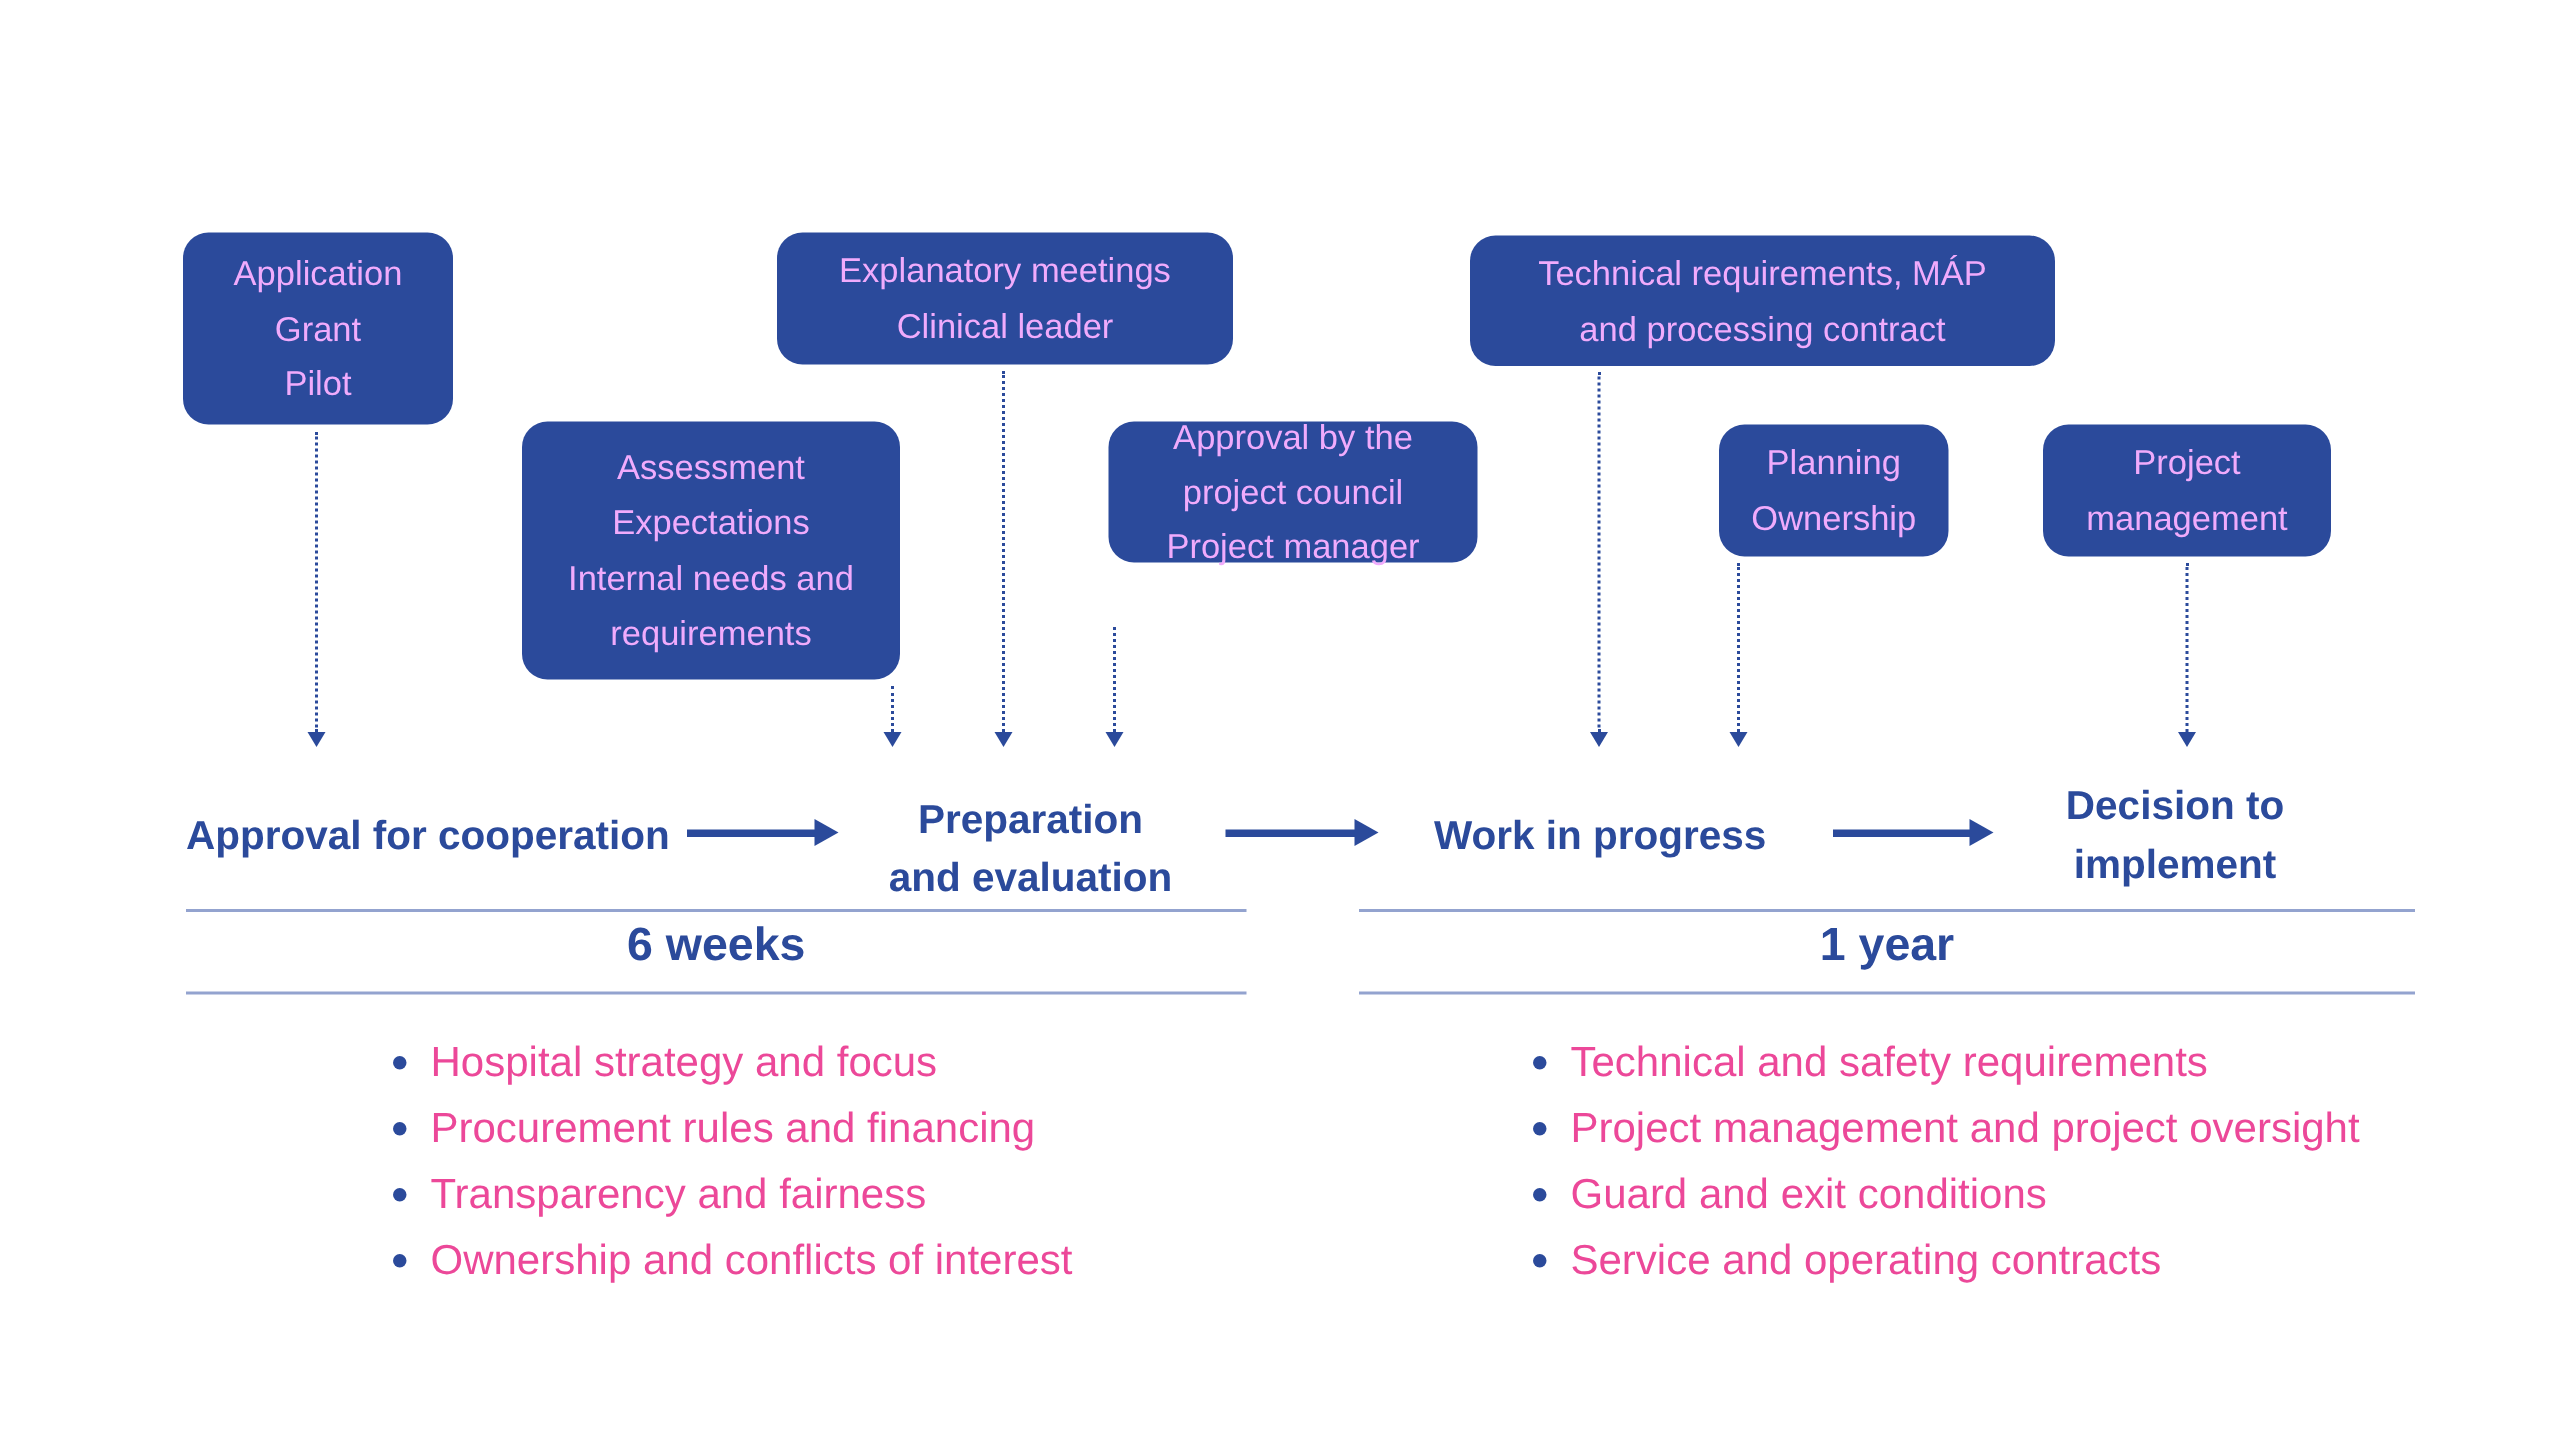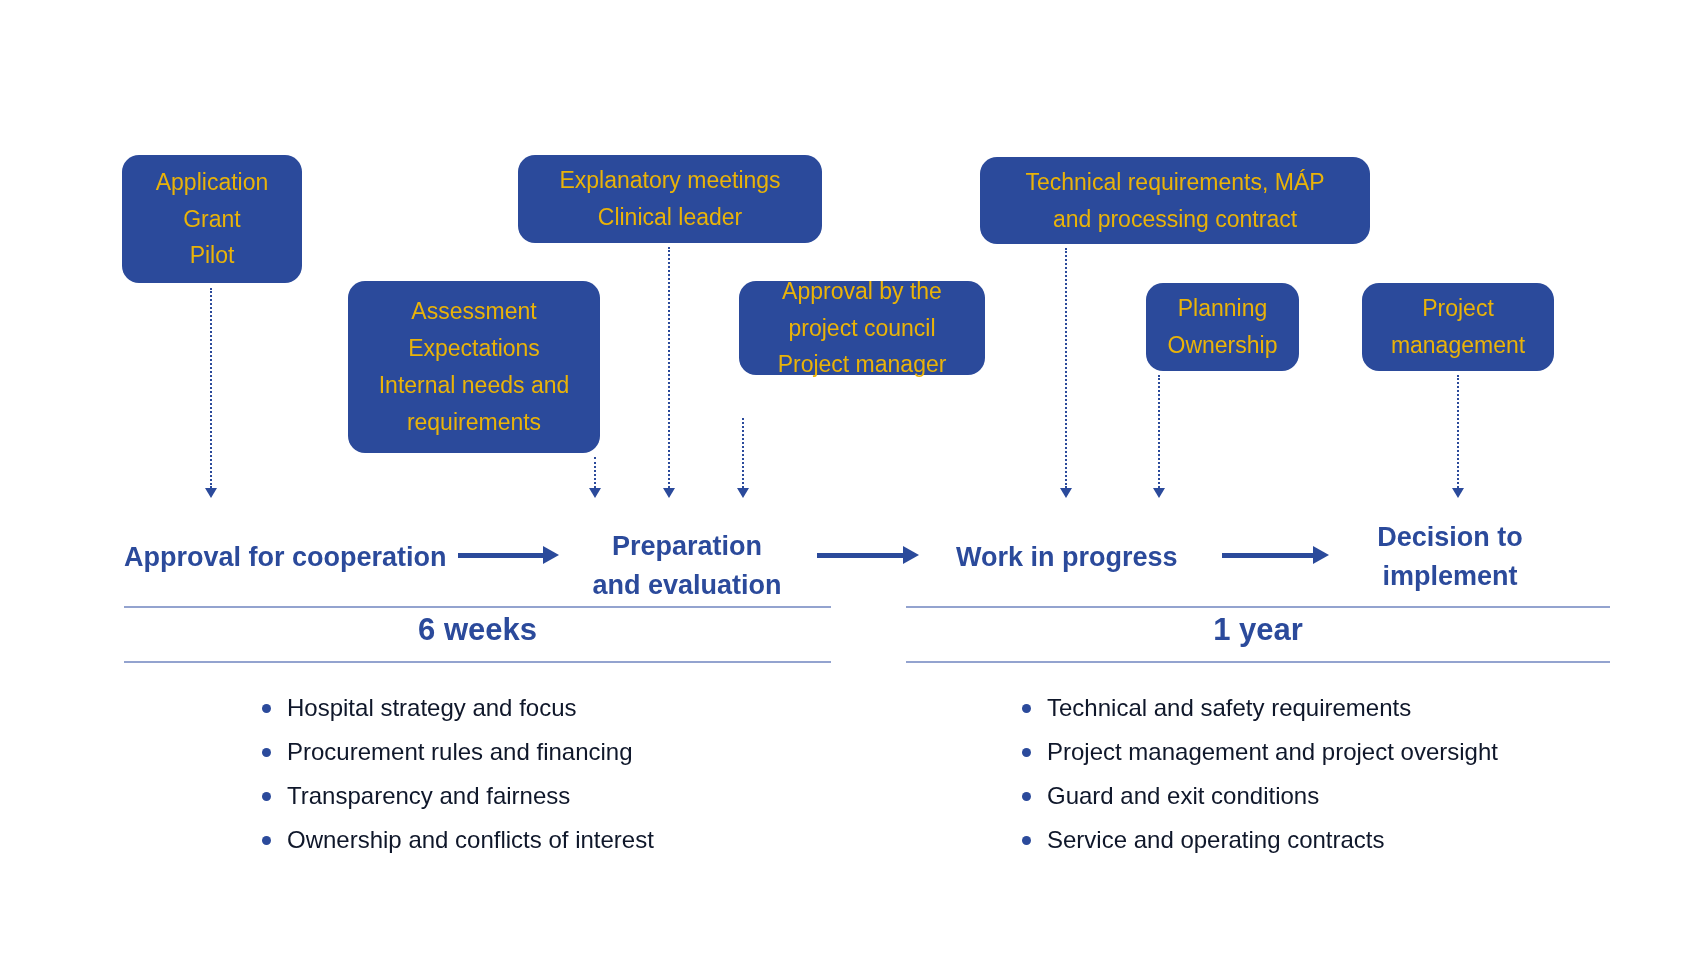--- a/index.html
+++ b/index.html
@@ -1,20 +1,20 @@
 <!DOCTYPE html>
 <html><head>
 <meta charset="utf-8">
 <style>
   html,body { margin:0; padding:0; background:#ffffff; font-family:"Liberation Sans", sans-serif; }
   .canvas { position:relative; width:1707px; height:960px; background:#ffffff; overflow:hidden; }
 
   
   .box {
-    position:absolute; background:#2b4a9b; color:#eab308; border-radius:17px;
+    position:absolute; background:#2b4a9b; color:#f0abfc; border-radius:17px;
     display:flex; flex-direction:column; justify-content:center; align-items:center;
     text-align:center; font-size:23px; line-height:1.6; padding:20px 12px; box-sizing:border-box;
   }
   .box-line { white-space:nowrap; }
 
   
   .varrow { position:absolute; width:0; border-left:2px dotted #2b4a9b; }
   .vhead {
     position:absolute; bottom:-10px; left:-7px; width:0; height:0;
     border-left:6px solid transparent; border-right:6px solid transparent;
@@ -38,21 +38,21 @@
 
   
   .rule { position:absolute; height:2px; background:#93a3cf; }
   .duration {
     position:absolute; color:#2b4a9b; font-weight:bold; font-size:31px;
     text-align:center;
   }
 
   
   .blist { position:absolute; list-style:none; margin:0; padding:0; }
-  .blist li { display:flex; align-items:center; height:44px; font-size:24px; color:#0f172a; }
+  .blist li { display:flex; align-items:center; height:44px; font-size:28px; color:#ec4899; }
   .bdot {
     width:9px; height:9px; border-radius:50%; background:#2b4a9b;
     margin-right:16px; flex-shrink:0;
   }
 </style>
 </head>
 <body>
 
 <div class="canvas">
 

